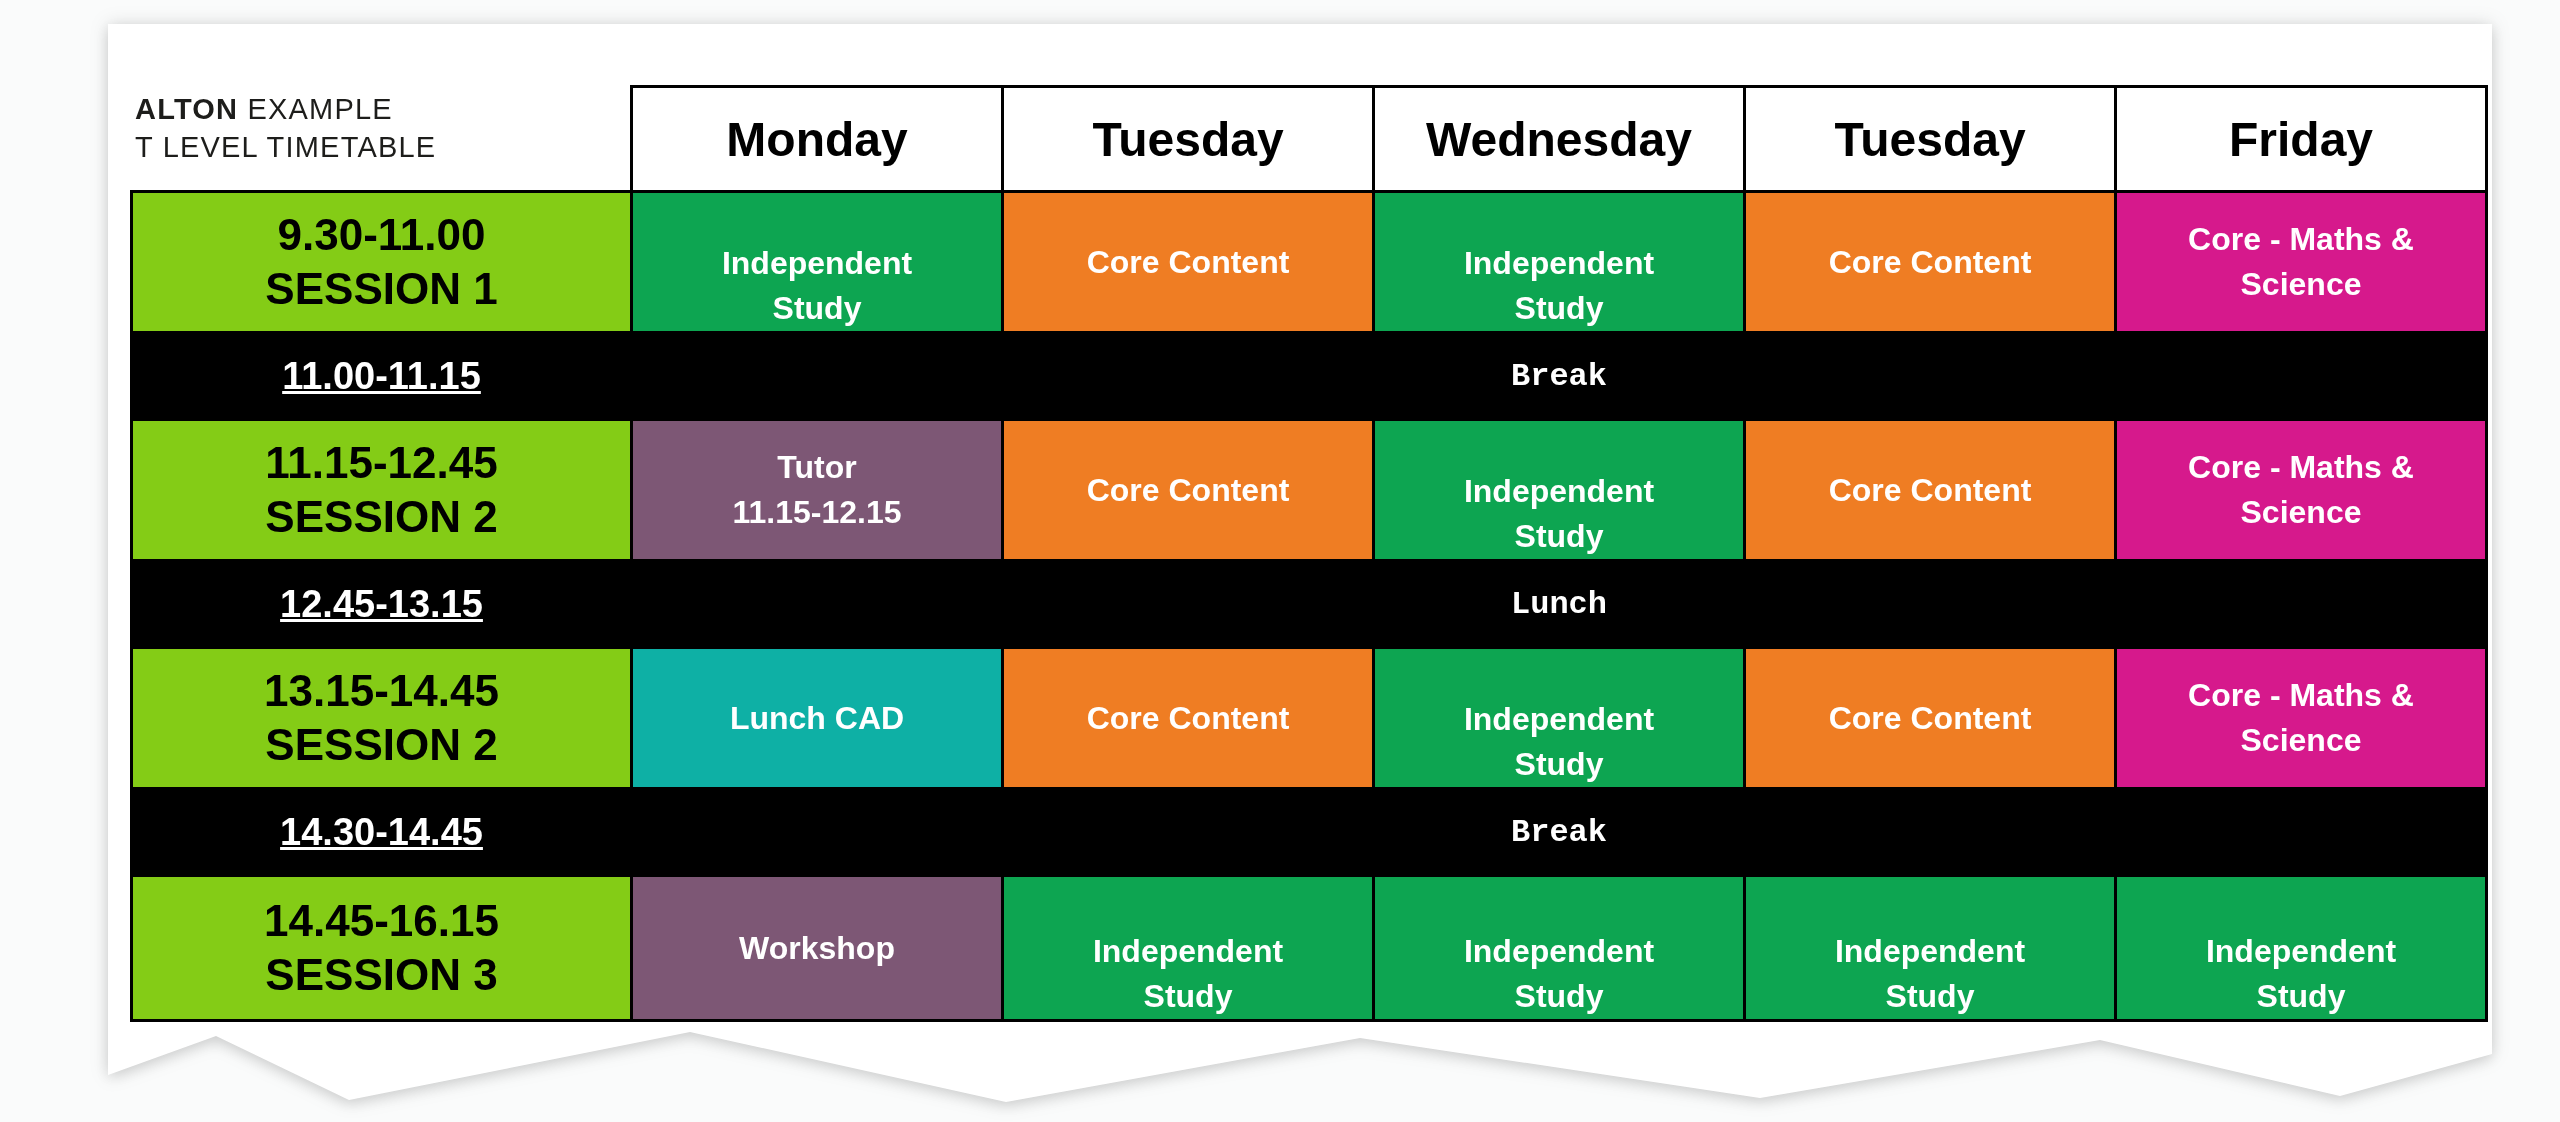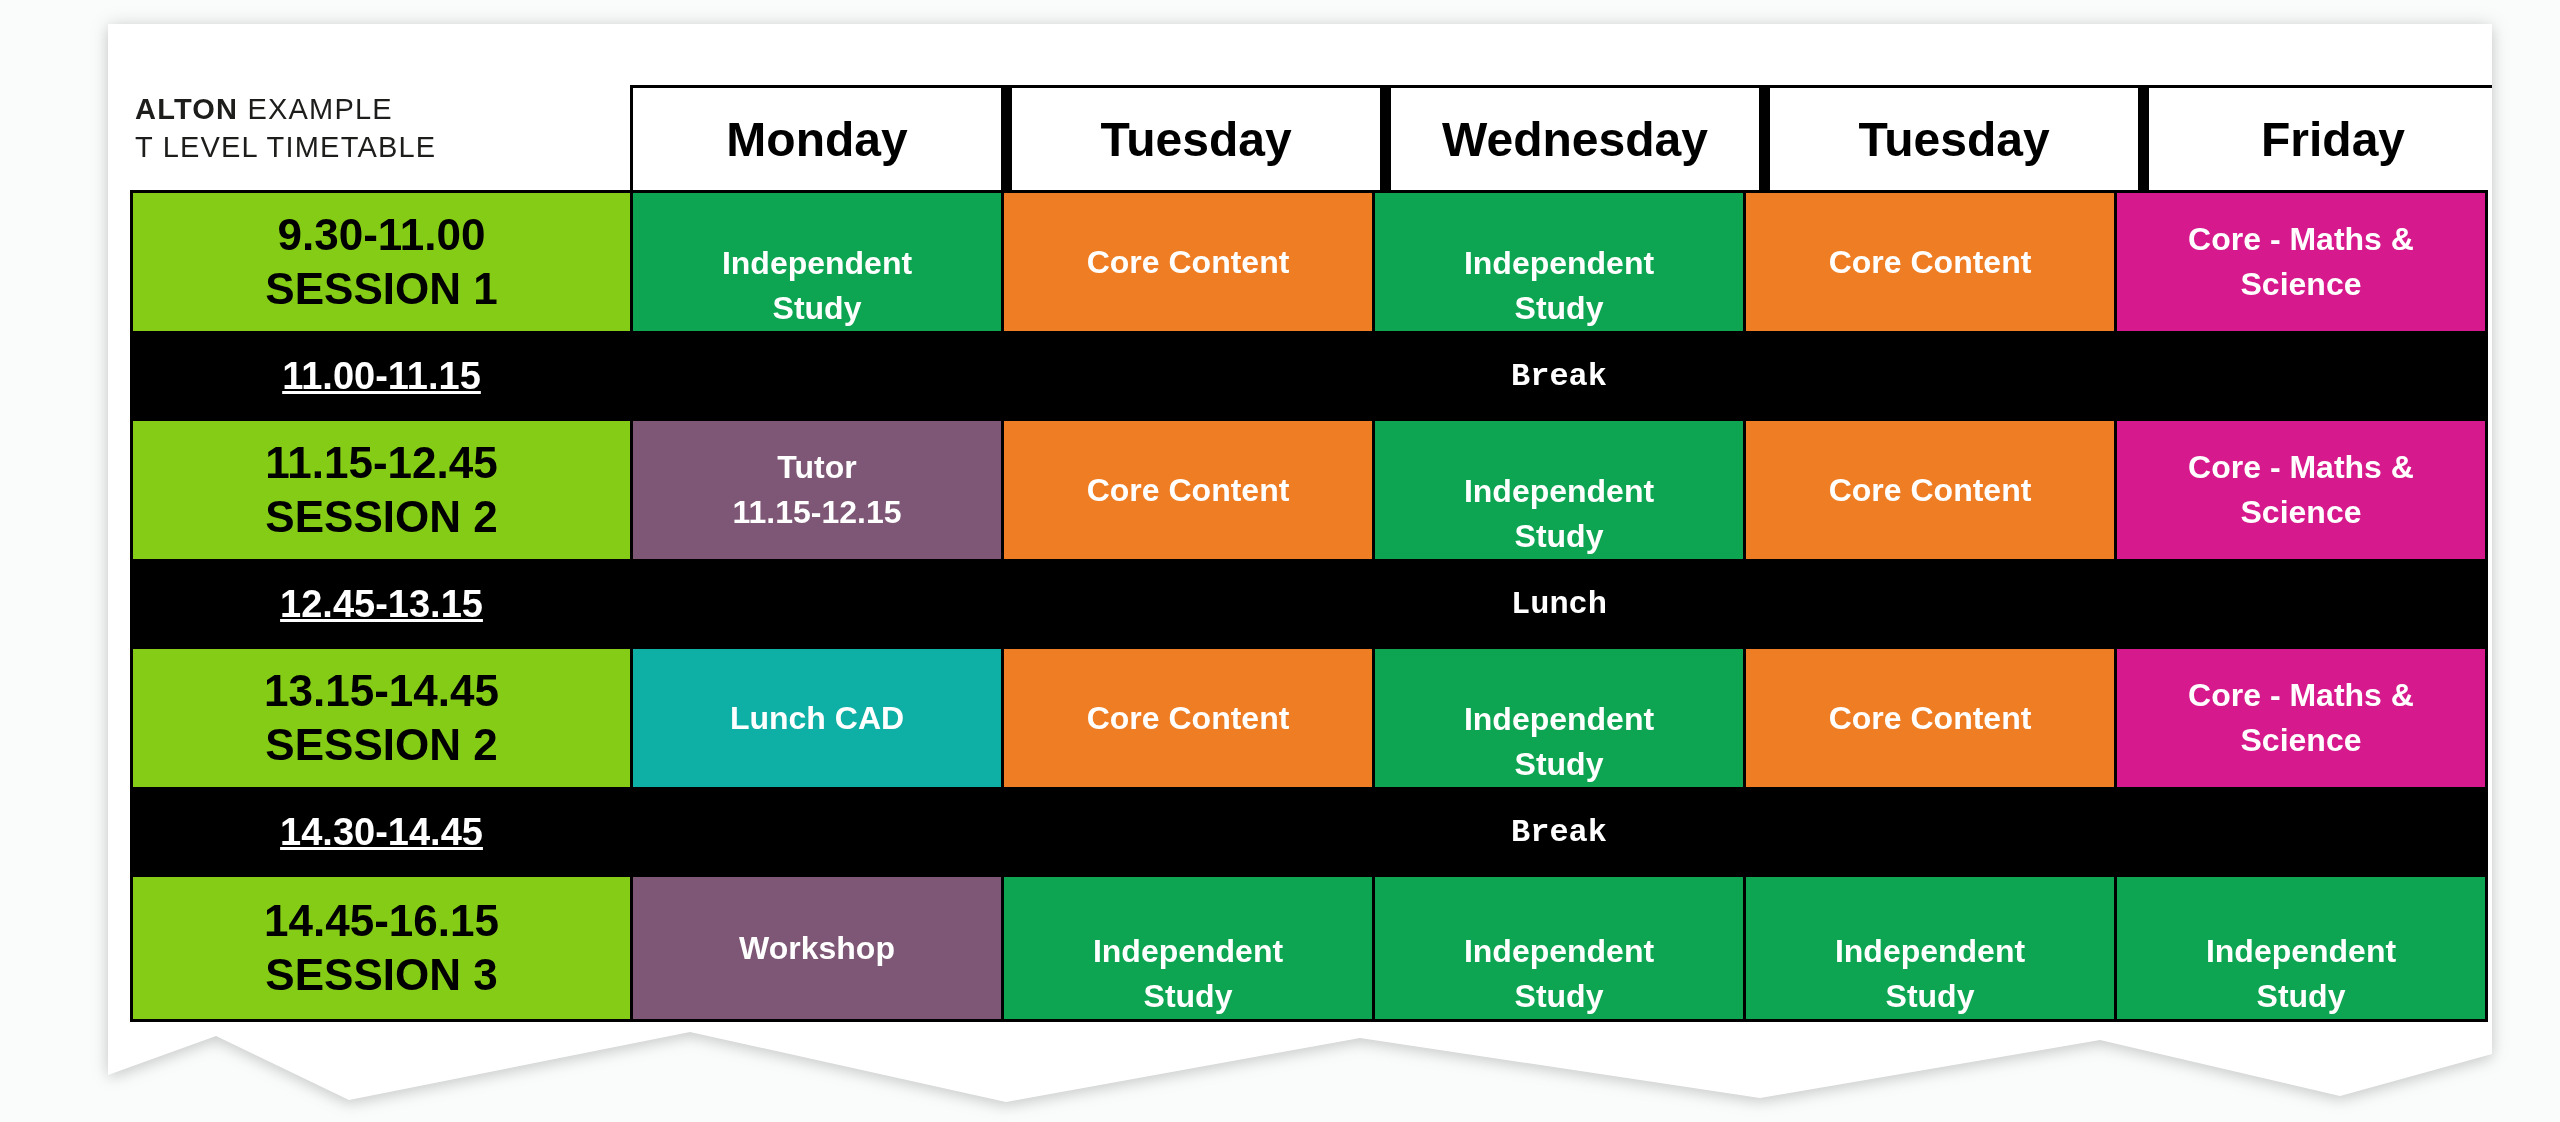--- a/index.html
+++ b/index.html
@@ -27,21 +27,21 @@
   .title{
     position:absolute;left:27px;top:66px;
     font-size:29px;line-height:1.32;letter-spacing:1.2px;color:#1d1d1b;
     font-weight:400;white-space:nowrap;
   }
   .title .brand{font-weight:700;}
   
   .hdr-grid{
     position:absolute;left:522px;top:61px;
     display:grid;grid-template-columns:repeat(5,368px);grid-auto-rows:102px;
-    gap:11px;padding:3px 3px 0 3px;background:#000;
+    gap:3px;padding:3px 3px 0 3px;background:#000;
   }
   .hdr-cell{
     background:#fff;display:flex;align-items:center;justify-content:center;
     font-size:48px;font-weight:700;color:#000;
   }
   
   .body-grid{
     position:absolute;left:22px;top:166px;
     display:grid;
     grid-template-columns:497px repeat(5,368px);

